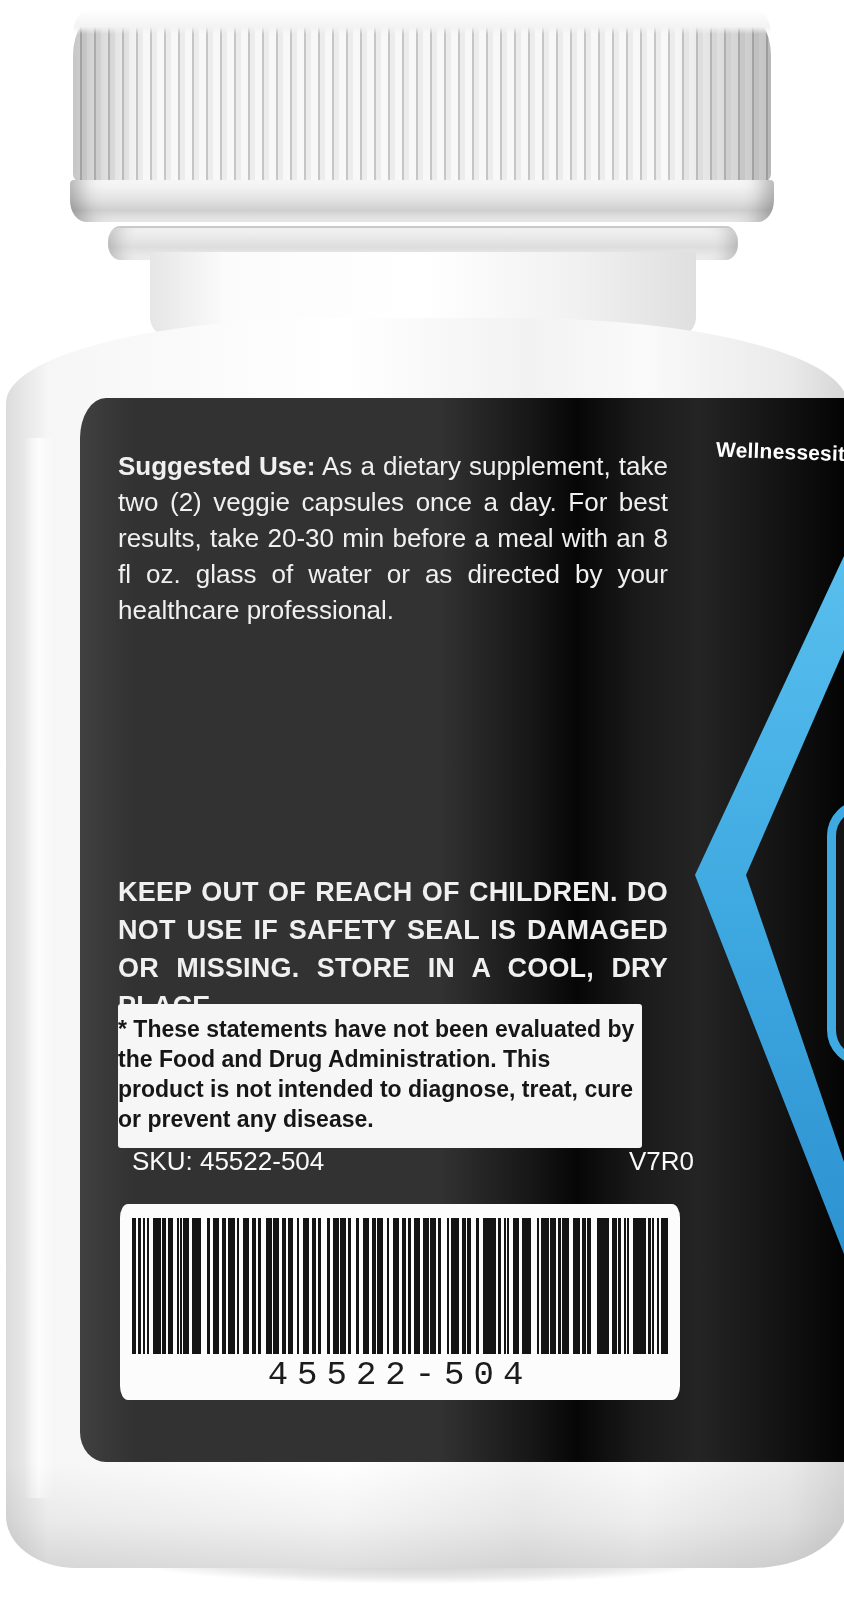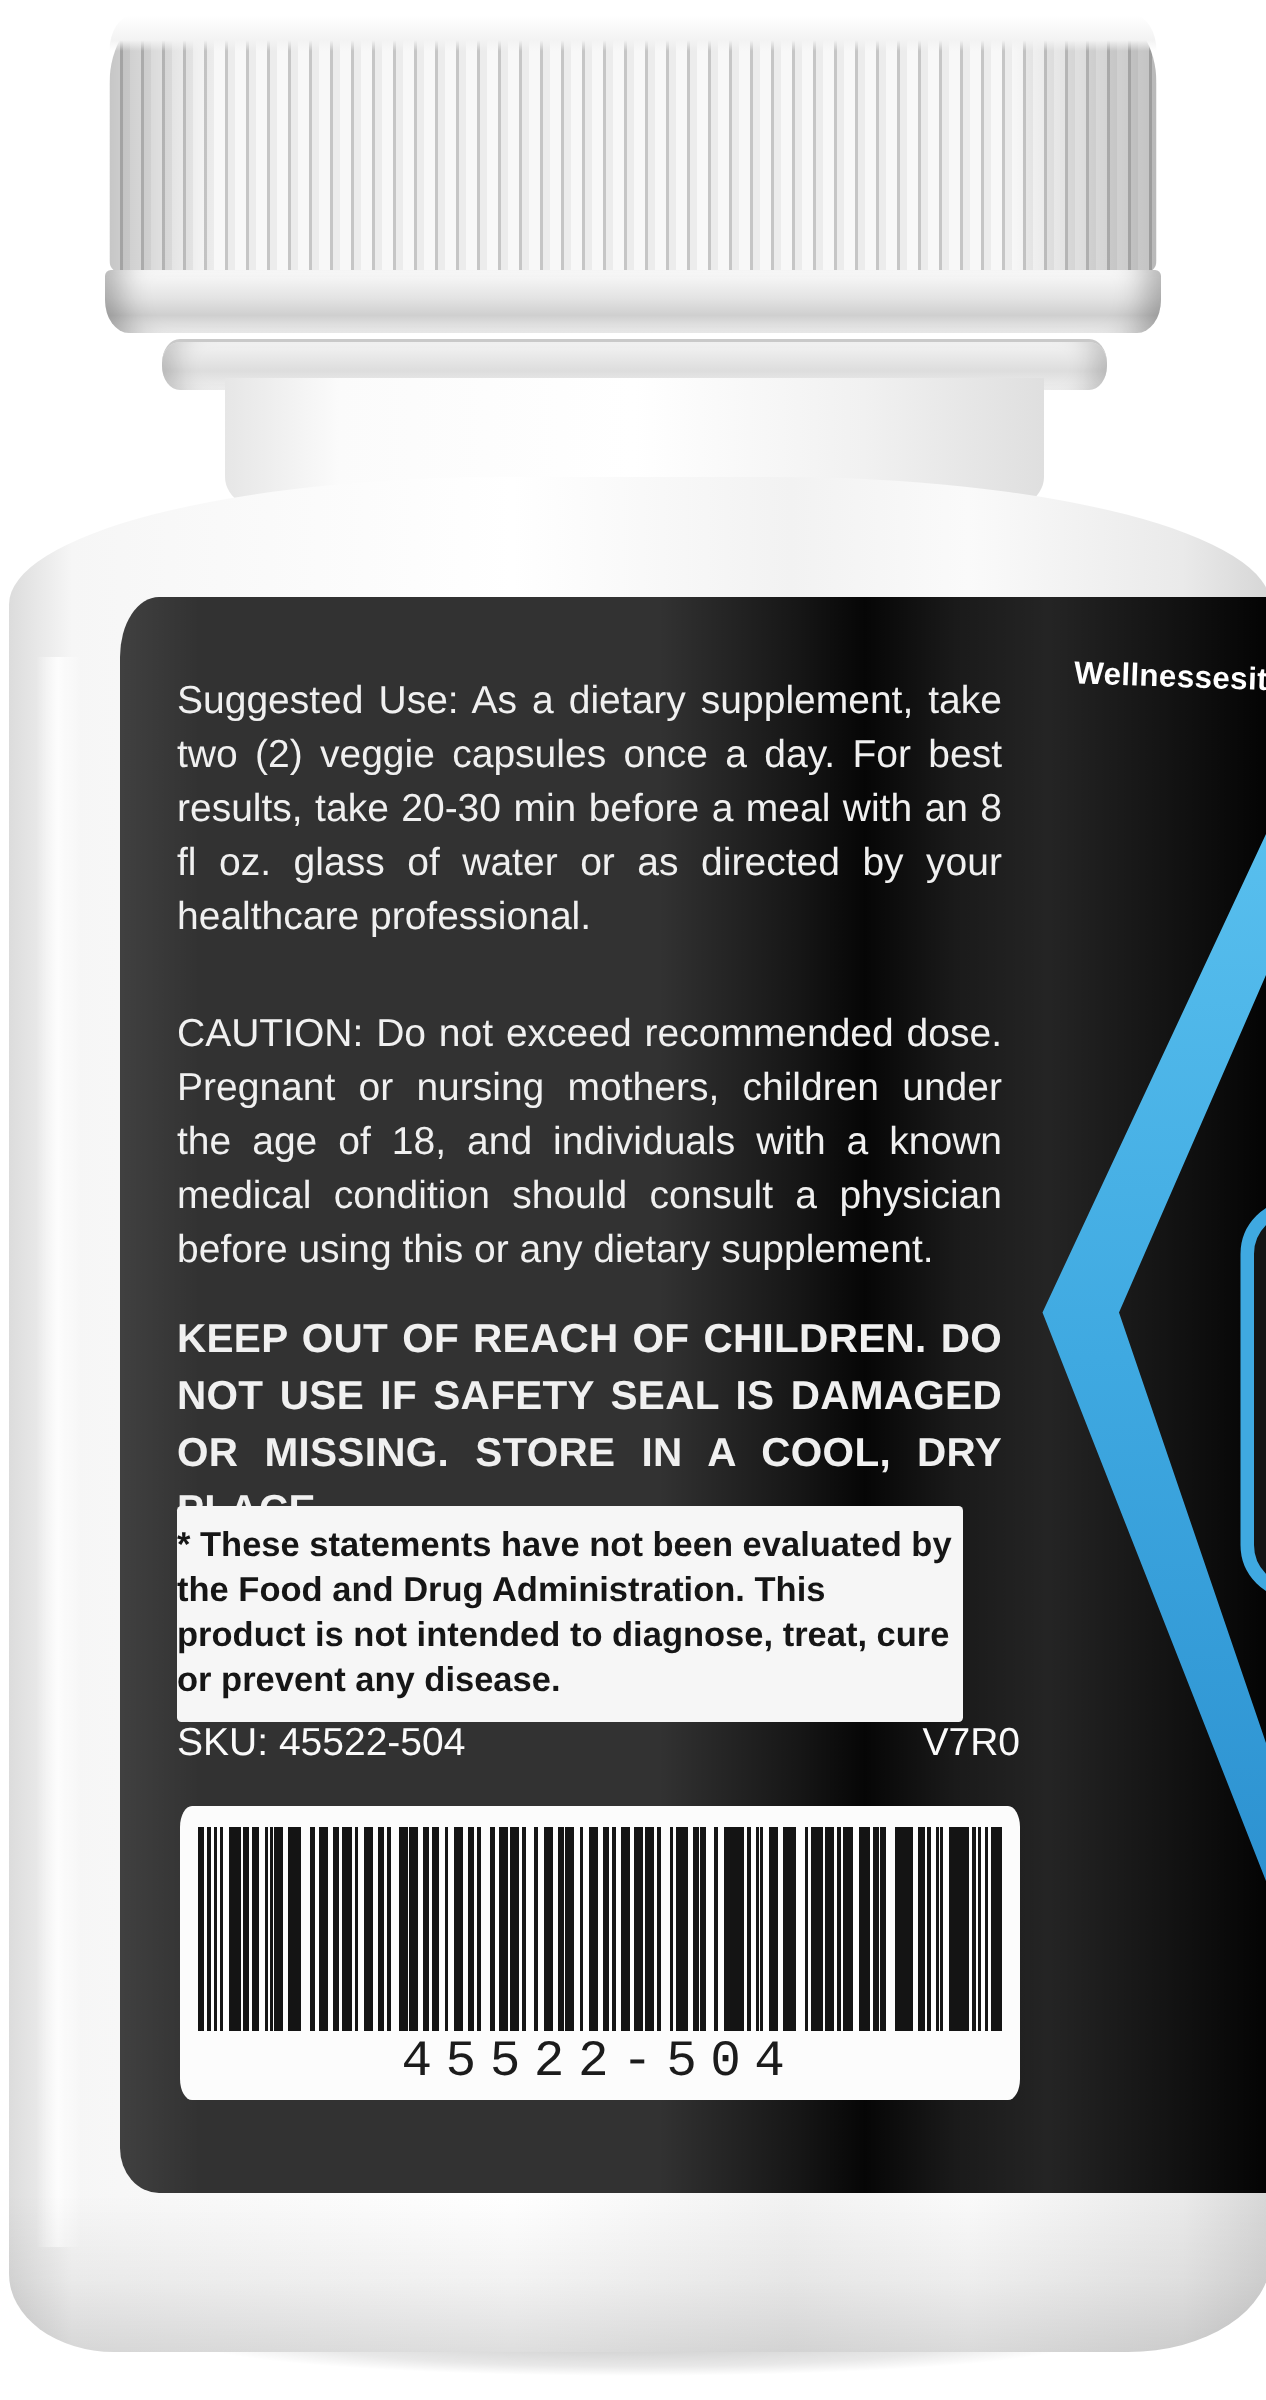--- a/index.html
+++ b/index.html
@@ -85,31 +85,31 @@
   .brand{
     position:absolute;left:636px;top:42px;
     font-size:21px;font-weight:700;color:#ffffff;letter-spacing:.2px;
     transform:rotate(2deg);
   }
 
   .copy{position:absolute;left:38px;width:550px;text-align:justify;color:#f0f0f0;}
   .p-suggested{top:24px;font-size:26px;line-height:36px;}
   .p-caution{top:246px;font-size:26px;line-height:36px;}
   .p-warning{top:448px;font-size:27px;line-height:38px;font-weight:700;letter-spacing:.2px;}
-  .copy b{font-weight:400;margin-top:36px;}
+  .copy b{font-weight:700;margin-top:36px;}
 
   .fda-box{
     position:absolute;left:38px;top:606px;width:524px;
     background:#f6f6f6;color:#161616;
     padding:10px 0 14px;border-radius:3px;
     font-size:23px;line-height:30px;font-weight:700;text-align:left;
   }
 
   .sku-row{
-    position:absolute;left:38px;top:748px;width:562px;
+    position:absolute;left:52px;top:748px;width:562px;
     display:flex;justify-content:space-between;align-items:baseline;
     font-size:26px;color:#fafafa;
   }
 
   .barcode-box{
     position:absolute;left:40px;top:806px;width:560px;height:196px;
     background:#fcfcfc;border-radius:8px/14px;
   }
   .barcode-bars{
     position:absolute;left:12px;top:14px;width:536px;height:136px;
@@ -151,21 +151,20 @@
 
   <div class="front-badge">
     
     
   </div>
 
   <div class="brand">Wellnessesity</div>
 
   <p class="copy p-suggested"><b>Suggested Use:</b> <span>As a dietary supplement, take two (2) veggie capsules once a day. For best results, take 20-30 min before a meal with an 8 fl oz. glass of water or as directed by your healthcare professional.</span></p>
 
-  <p class="copy p-caution"><b>CAUTION:</b> <span>Do not exceed recommended dose. Pregnant or nursing mothers, children under the age of 18, and individuals with a known medical condition should consult a physician before using this or any dietary supplement.</span></p>
 
   <p class="copy p-warning">KEEP OUT OF REACH OF CHILDREN. DO NOT USE IF SAFETY SEAL IS DAMAGED OR MISSING. STORE IN A COOL, DRY PLACE.</p>
 
   <div class="fda-box">* These statements have not been evaluated by the Food and Drug Administration. This product is not intended to diagnose, treat, cure or prevent any disease.</div>
 
   <div class="sku-row">
     <span><span>SKU:</span> <span>45522-504</span></span>
     <span>V7R0</span>
   </div>
 

